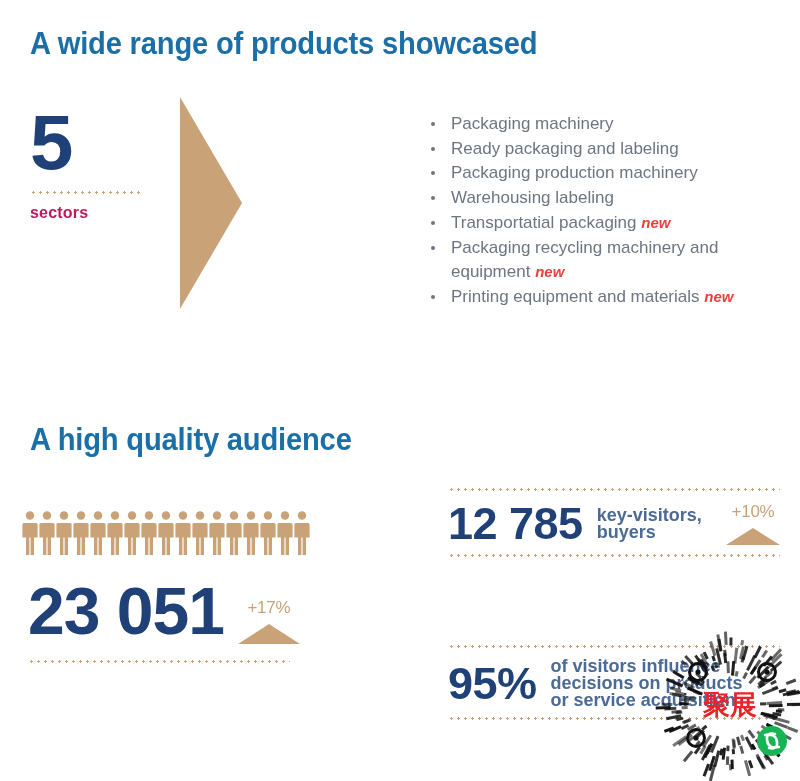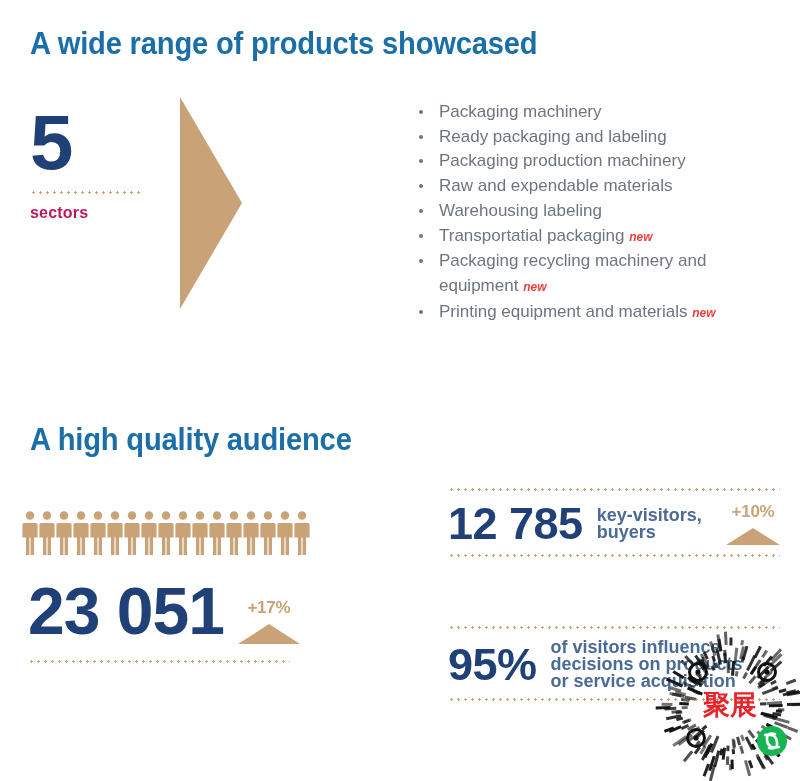--- a/index.html
+++ b/index.html
@@ -66,21 +66,21 @@
   }
   #chevron-products { left: 180px; top: 97px; }
 
   
   #product-list {
     position: absolute;
     left: 412px;
     top: 100px;
     width: 360px;
     list-style: none;
-    margin: 0;
+    margin: 12px;
     padding: 0;
     color: #6D7580;
     font-size: 17px;
     line-height: 24.7px;
   }
   #product-list li {
     position: relative;
     padding-left: 27px;
     margin-bottom: 0;
   }
@@ -91,21 +91,21 @@
     top: 10px;
     width: 4px;
     height: 4px;
     border-radius: 50%;
     background: #6D7580;
   }
   .tag-new {
     color: #E8413C;
     font-style: italic;
     font-weight: bold;
-    font-size: 12px;
+    font-size: 15px;
   }
 
   
   #people-row {
     position: absolute;
     left: 22px;
     top: 510px;
     display: flex;
     gap: 1px;
   }
@@ -129,38 +129,38 @@
   }
   .delta-group {
     display: flex;
     flex-direction: column;
     align-items: center;
     margin-left: 14px;
     margin-bottom: 0;
   }
   .delta-text {
     color: #C9A377;
-    font-weight: bold;
+    font-weight: normal;
     font-size: 17px;
     letter-spacing: -0.3px;
     text-align: center;
   }
   .delta-triangle {
     margin-top: 6px;
   }
   #visitors-rule { width: 262px; margin-top: 16px; }
 
   
   .stat-card {
     position: absolute;
     left: 448px;
     width: 332px;
   }
   #stat-card-keyvisitors { top: 488px; }
-  #stat-card-influence  { top: 626px; }
+  #stat-card-influence  { top: 645px; }
 
   .stat-rule { width: 332px; }
   .stat-body {
     display: flex;
     align-items: center;
     padding: 10px 0 8px 0;
   }
   .stat-value {
     color: #1F4178;
     font-weight: bold;
@@ -205,21 +205,20 @@
 </div>
 
 <svg class="chevron" id="chevron-products" width="62" height="212">
   <polygon points="0,0 62,106 0,212" fill="#C9A377"></polygon>
 </svg>
 
 <ul id="product-list">
     <li><span>Packaging machinery</span></li>
     <li><span>Ready packaging and labeling</span></li>
     <li><span>Packaging production machinery</span></li>
-    <li><span>Raw and expendable materials</span></li>
     <li><span>Warehousing labeling</span></li>
     <li><span>Transportatial packaging</span> <span class="tag-new">new</span></li>
     <li><span>Packaging recycling machinery and equipment</span> <span class="tag-new">new</span></li>
     <li><span>Printing equipment and materials</span> <span class="tag-new">new</span></li>
   </ul>
 
 <div class="section-heading" id="heading-audience">A high quality audience</div>
 
 <div id="people-row">
     <svg width="16" height="46" viewBox="0 0 16 46">

